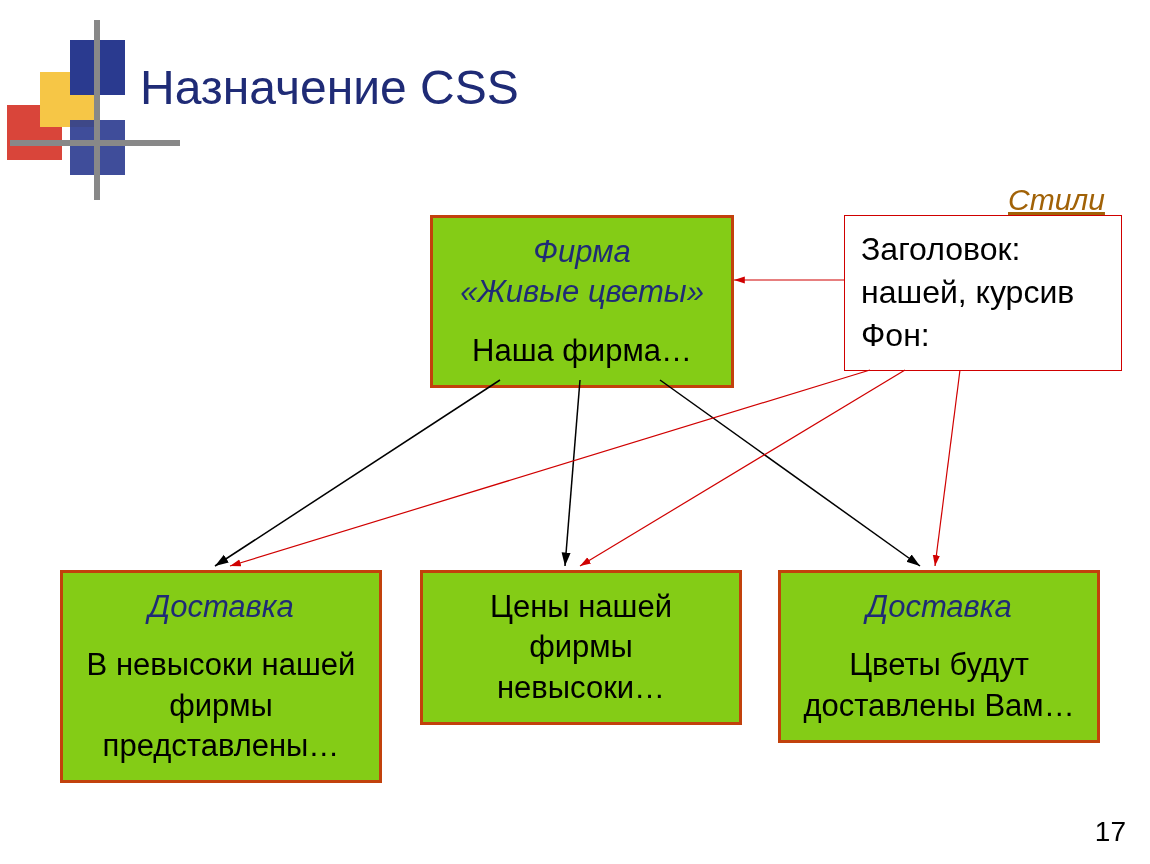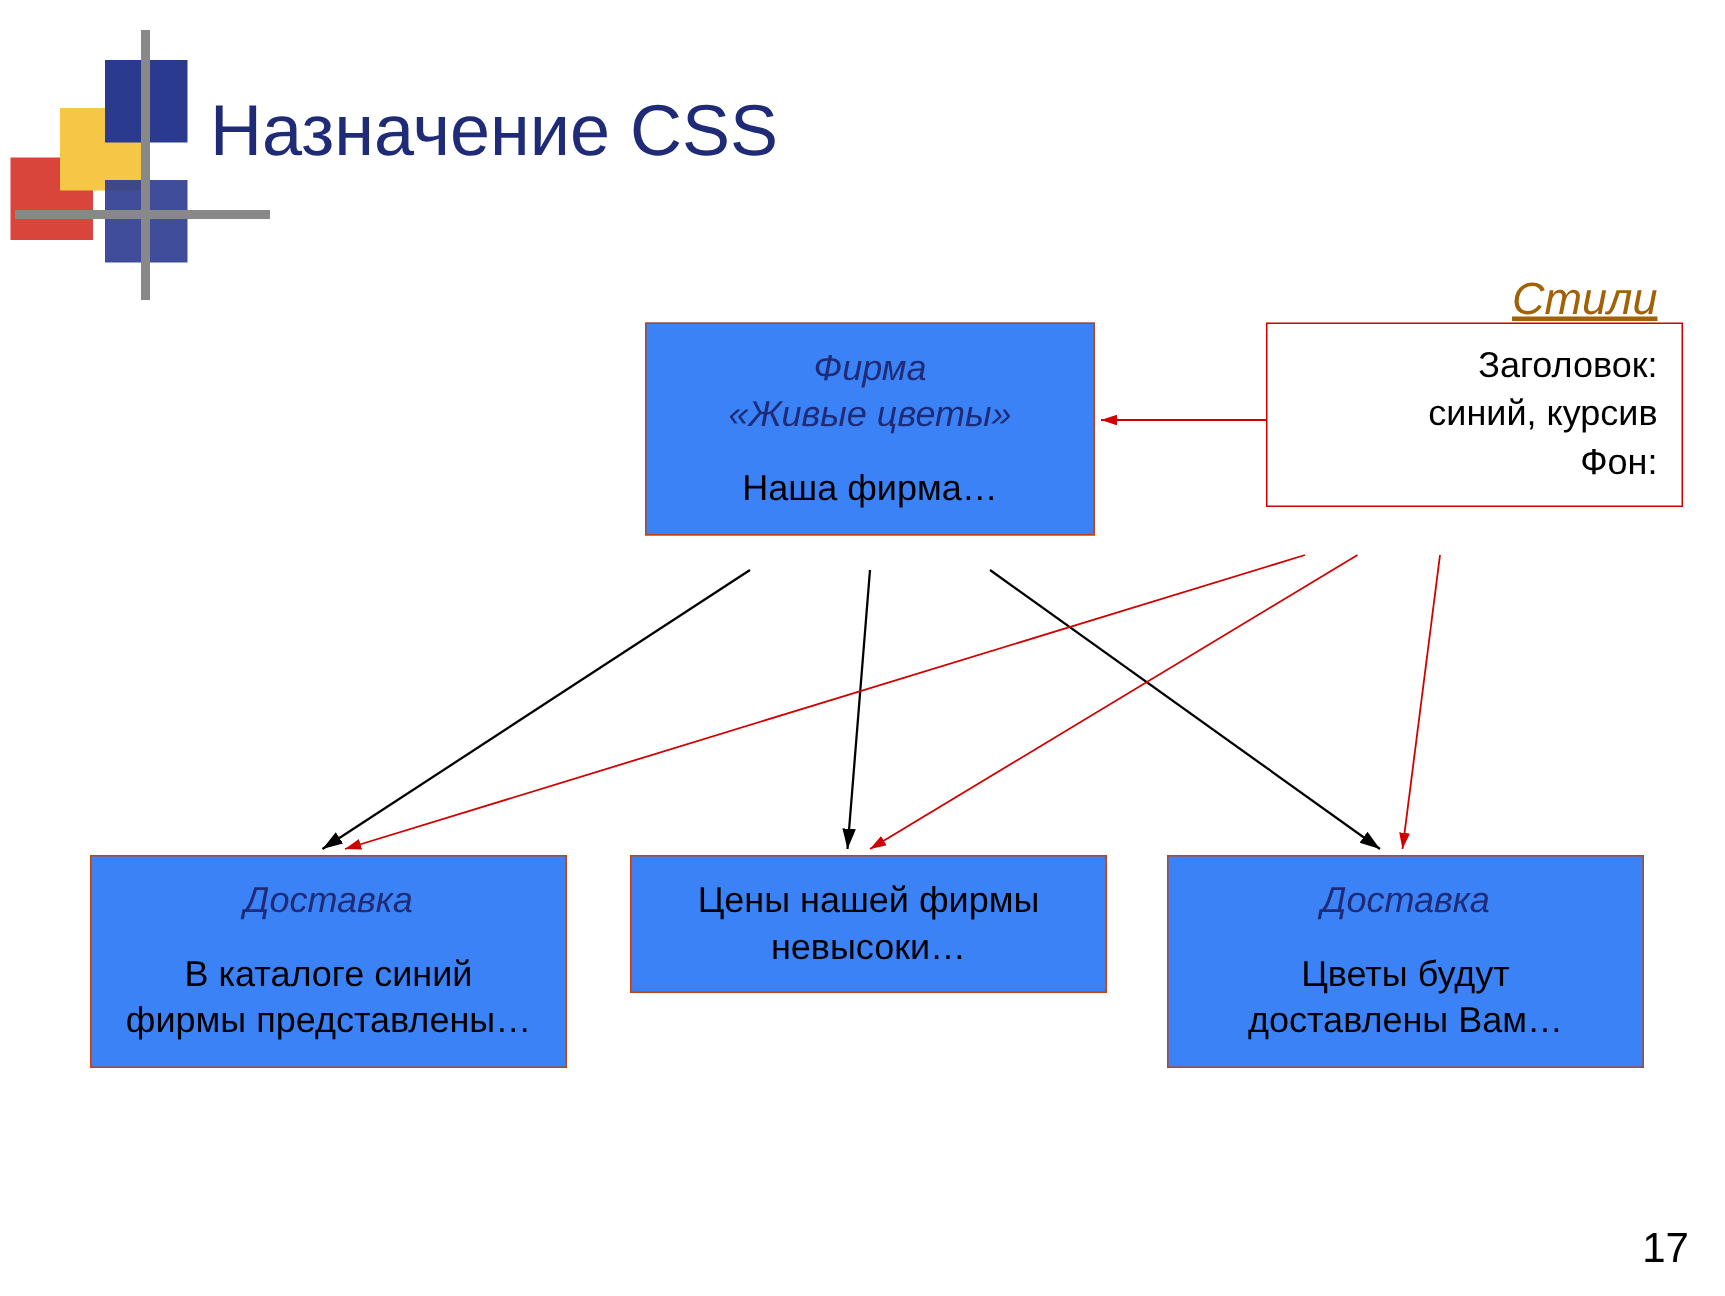--- a/index.html
+++ b/index.html
@@ -5,26 +5,26 @@
   html,body{margin:0;padding:0;width:1150px;height:864px;background:#fff;font-family:Arial,Helvetica,sans-serif;}
   .stage{position:relative;width:1150px;height:864px;overflow:hidden;}
 
   
   .deco{position:absolute;}
 
   
   .title{position:absolute;left:140px;top:60px;font-size:48px;color:#1f2b76;}
 
   
-  .box{position:absolute;border:1px solid #c2410c;background:#3b82f6;padding:14px 16px;font-size:24px;line-height:1.3;}
+  .box{position:absolute;border:3px solid #c2410c;background:#84cc16;padding:14px 16px;font-size:31px;line-height:1.3;}
   .box .head{color:#1f2b76;font-style:italic;text-align:center;margin-bottom:18px;}
   .box .body{color:#000;text-align:center;}
 
   
-  .styles-box{position:absolute;border:1px solid #d00000;background:#fff;padding:12px 16px;font-size:24px;line-height:1.35;text-align:right;}
+  .styles-box{position:absolute;border:1px solid #d00000;background:#fff;padding:12px 16px;font-size:32px;line-height:1.35;}
   .styles-label{position:absolute;font-size:30px;color:#a16207;text-decoration:underline;font-style:italic;}
 
   
   .pagenum{position:absolute;right:24px;bottom:16px;font-size:28px;color:#000;}
 
   
   svg.arrows{position:absolute;left:0;top:0;width:1150px;height:864px;pointer-events:none;}
 </style>
 </head>
 <body>
@@ -44,28 +44,28 @@
     <div class="head">
       <span>Фирма</span><br>
       <span>«Живые цветы»</span>
     </div>
     <div class="body">Наша фирма…</div>
   </div>
 
   <div class="styles-label" style="left:1008px;top:183px;">Стили</div>
   <div class="styles-box" style="left:844px;top:215px;width:244px;">
     <span>Заголовок:</span><br>
-    <span>синий, курсив</span><br>
+    <span>нашей, курсив</span><br>
     <span>Фон:</span><br>
   </div>
 
   <div class="box" style="left:60px;top:570px;width:284px;">
     <div class="head">Доставка</div>
     <div class="body">
-      <span>В каталоге синий</span><br>
+      <span>В невысоки нашей</span><br>
       <span>фирмы представлены…</span>
     </div>
   </div>
 
   <div class="box" style="left:420px;top:570px;width:284px;">
     <div class="body">
       <span>Цены нашей фирмы</span><br>
       <span>невысоки…</span>
     </div>
   </div>

